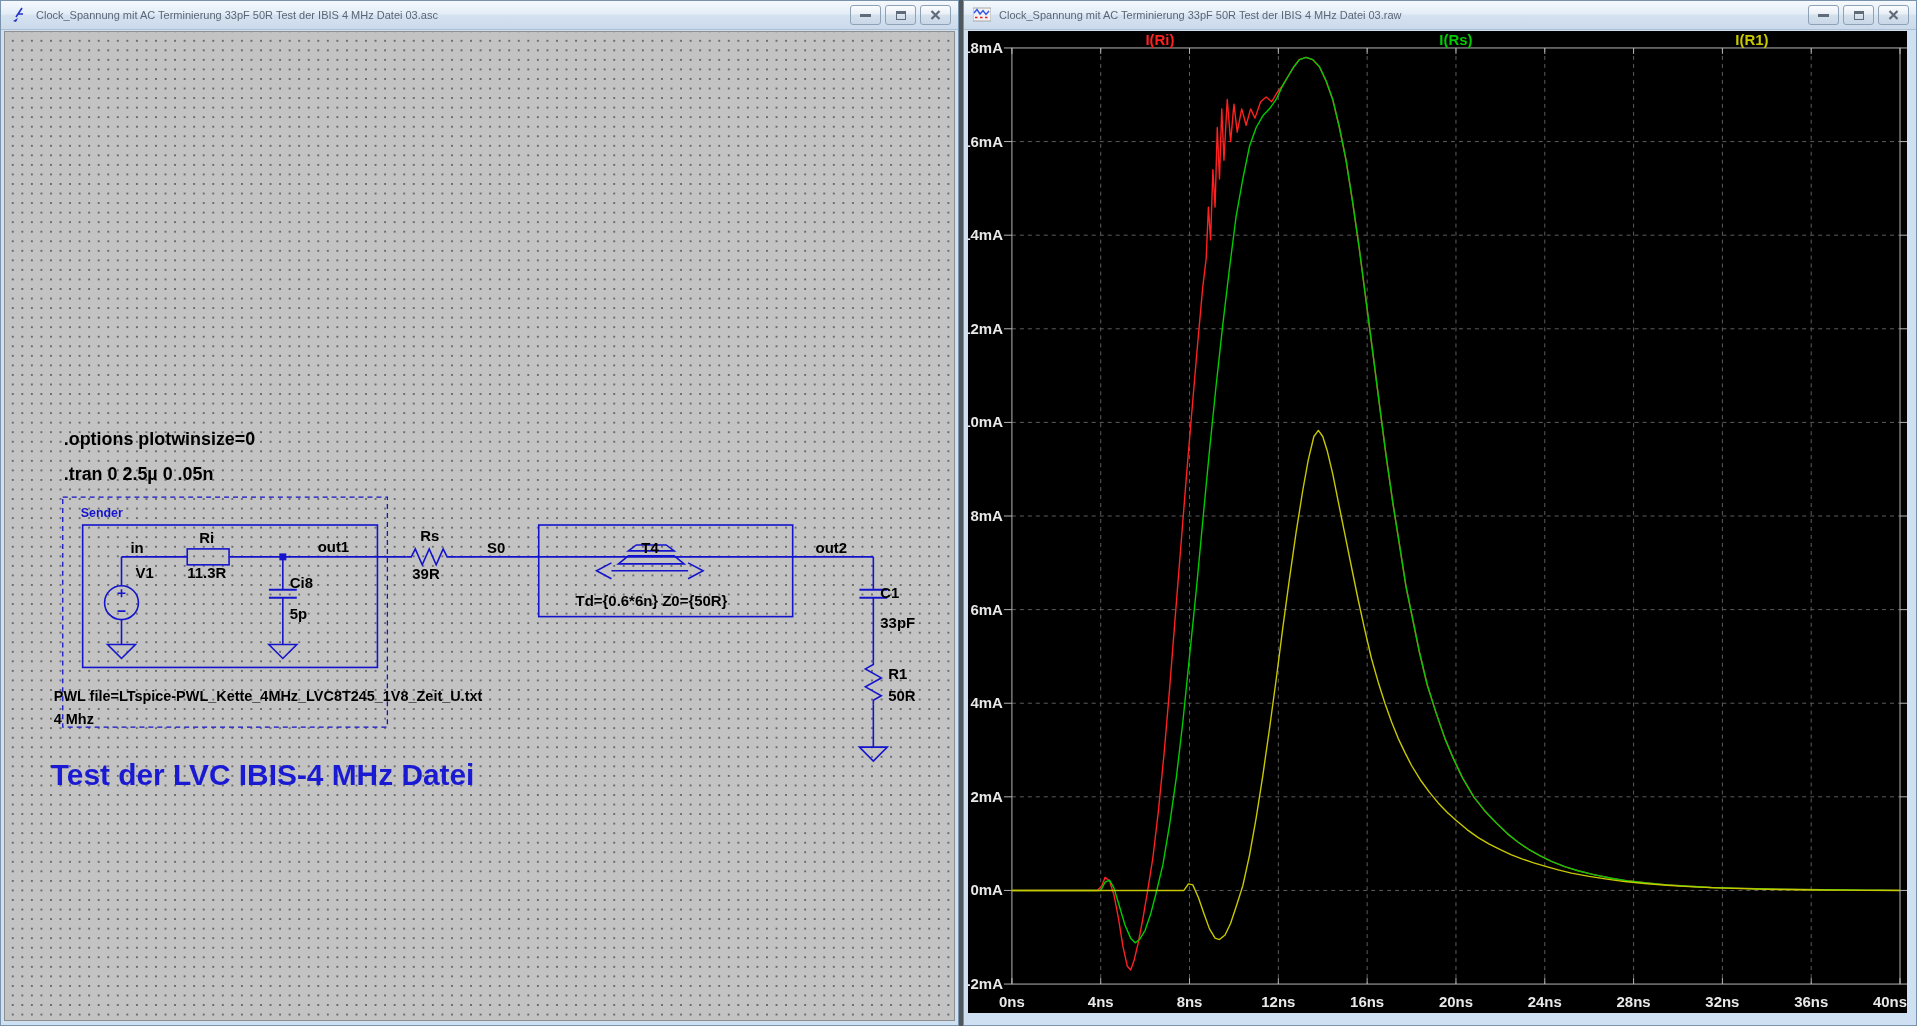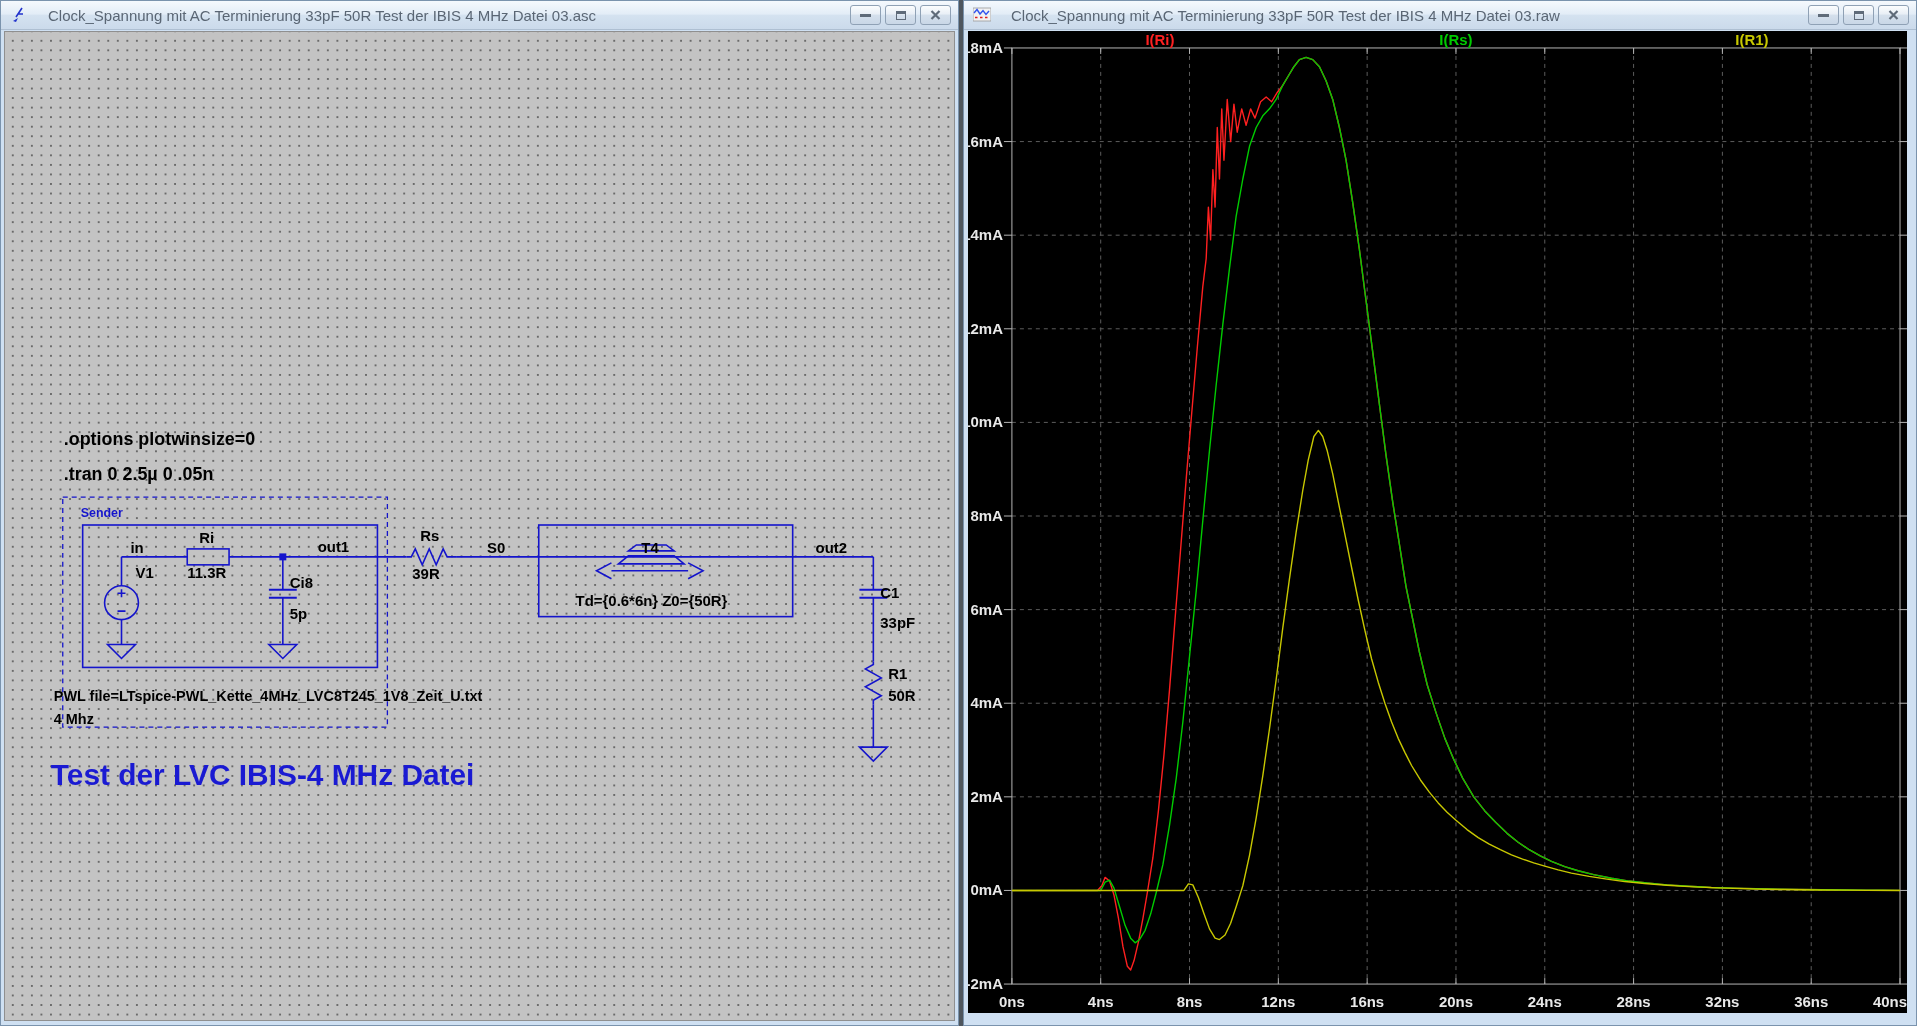--- a/index.html
+++ b/index.html
@@ -17,21 +17,21 @@
   .win-right { left:963px; width:954px; }
 
   .titlebar {
     position:absolute; left:0; right:0; top:0; height:29px;
     display:flex; align-items:center; padding:0 7px 0 9px;
     background:linear-gradient(#f5f9fd,#e3edf7 46%,#d4e2f0 52%,#cbdaeb);
     border-bottom:1px solid #aebfd2;
   }
   .app-icon { width:18px; height:18px; flex:0 0 auto; }
   .title-text {
-    color:#5a6674; font-size:15px; margin-left:20px; flex:1 1 auto;
+    color:#5a6674; font-size:11px; margin-left:8px; flex:1 1 auto;
     white-space:nowrap; overflow:hidden;
   }
   .win-controls { display:flex; gap:4px; flex:0 0 auto; }
   .win-controls button {
     width:31px; height:20px; border:1px solid #8fa1b5; border-radius:3px;
     background:linear-gradient(#fbfdfe,#e9eff6 45%,#d5e0ec 50%,#c9d7e7);
     display:flex; align-items:center; justify-content:center; padding:0; cursor:default;
   }
   .glyph-min { width:11px; height:3px; background:#5f6b79; display:block; }
   .glyph-res { width:10px; height:9px; border:1.5px solid #5f6b79; border-top:3px solid #5f6b79; display:block; }

